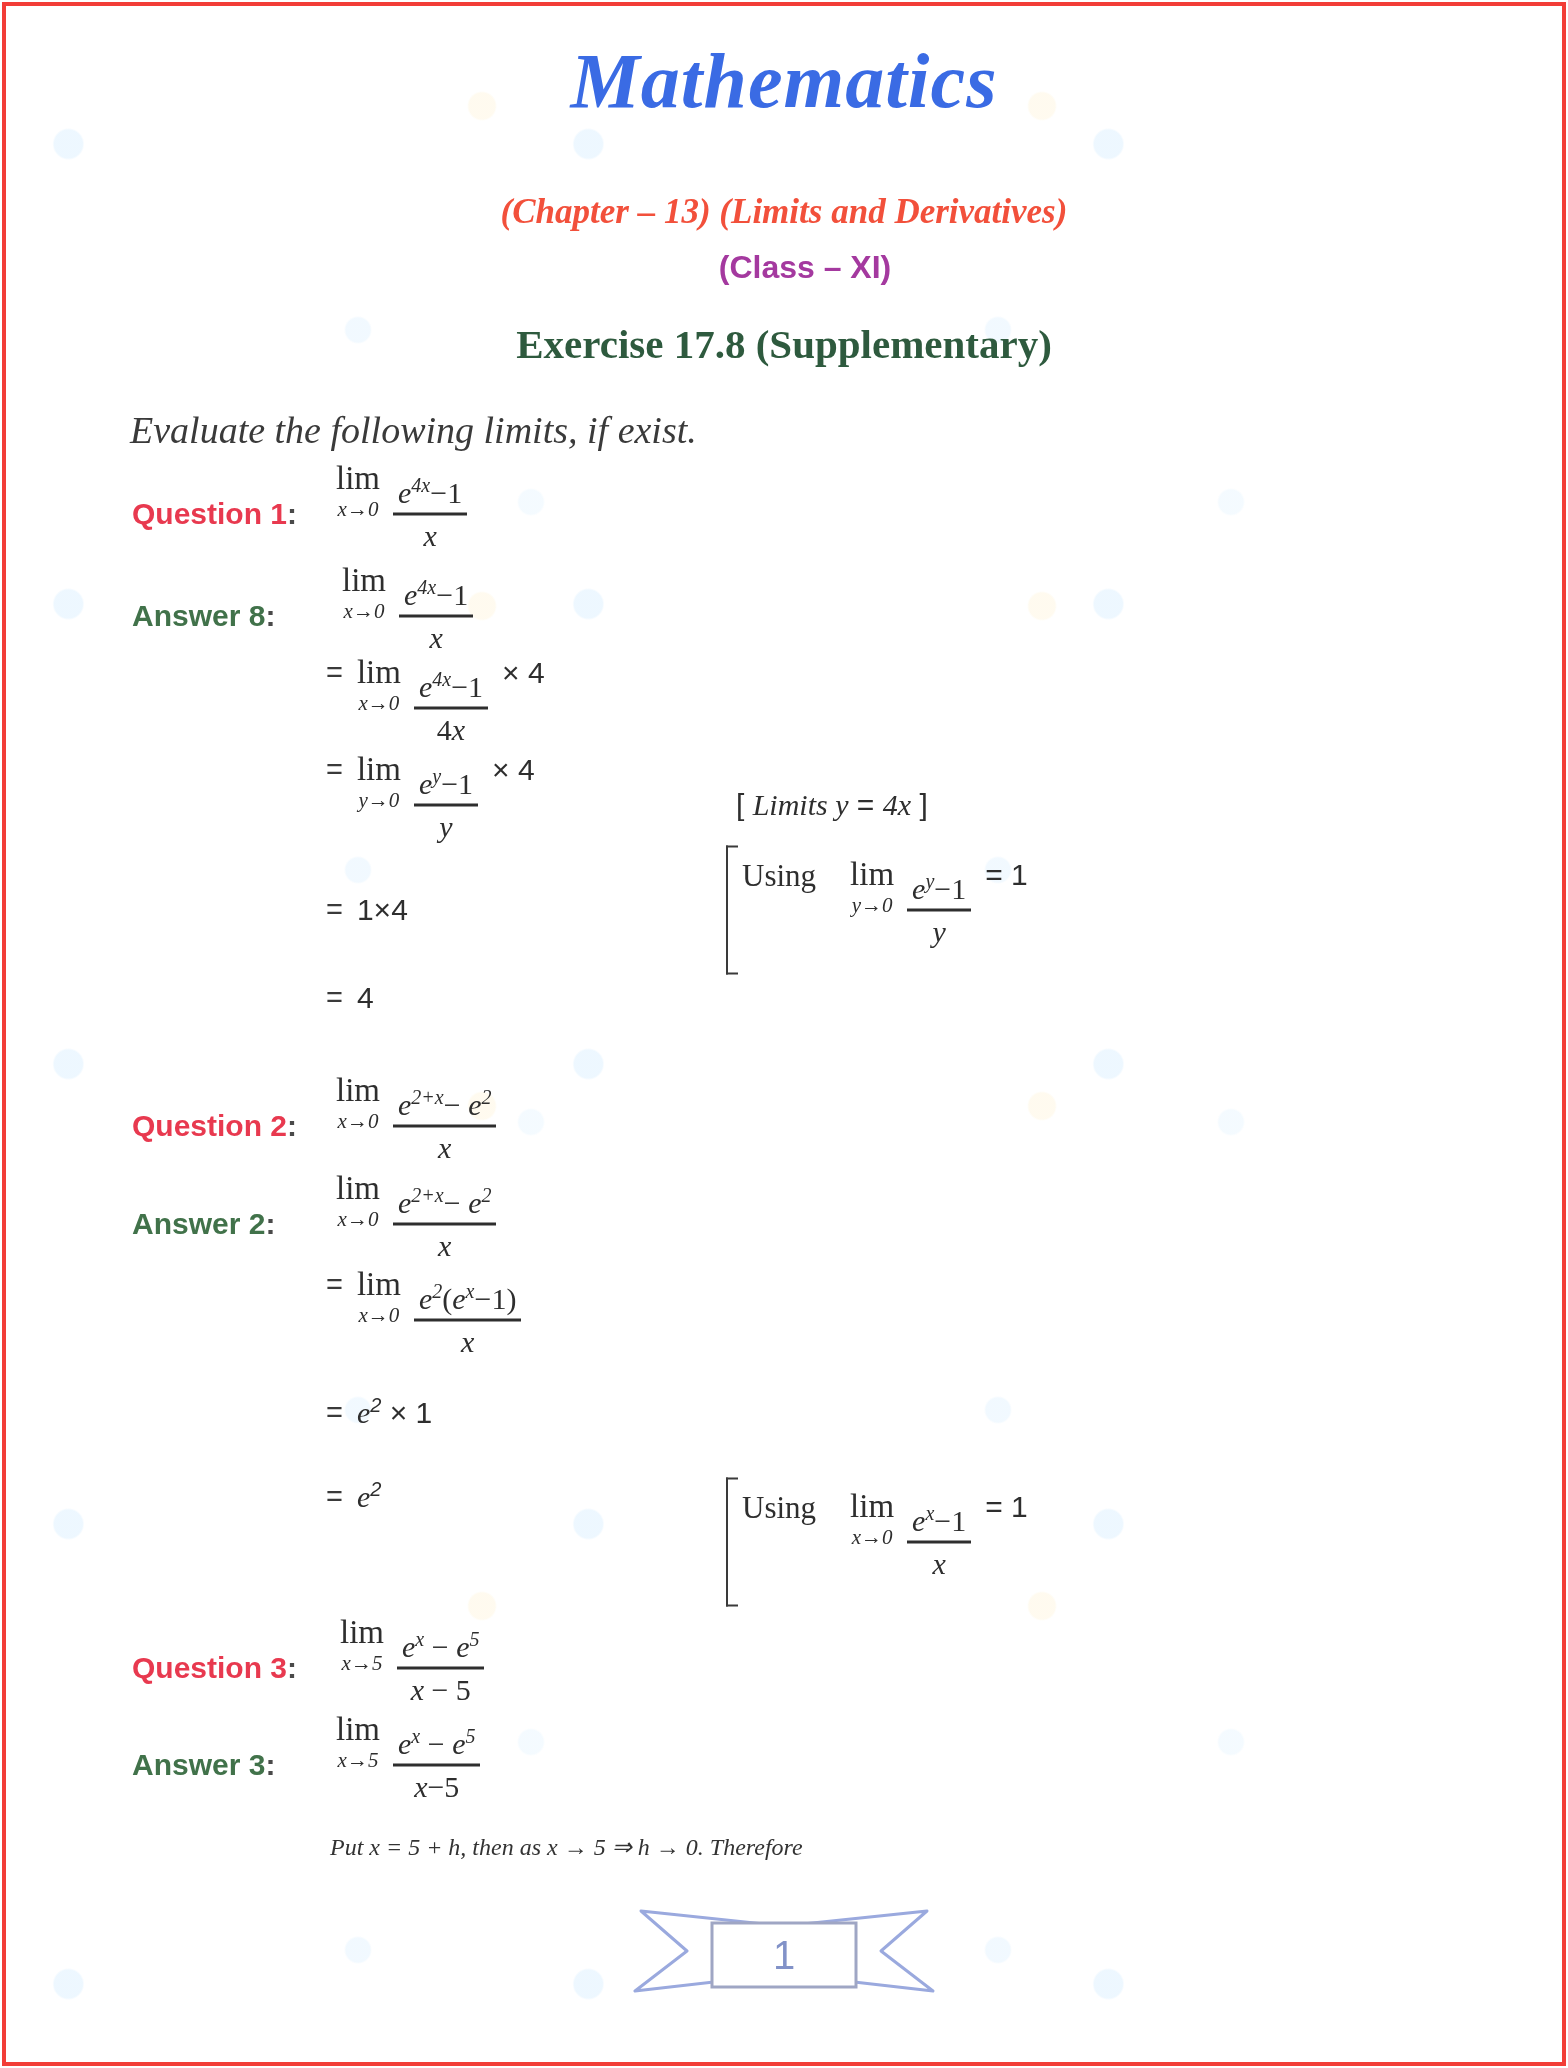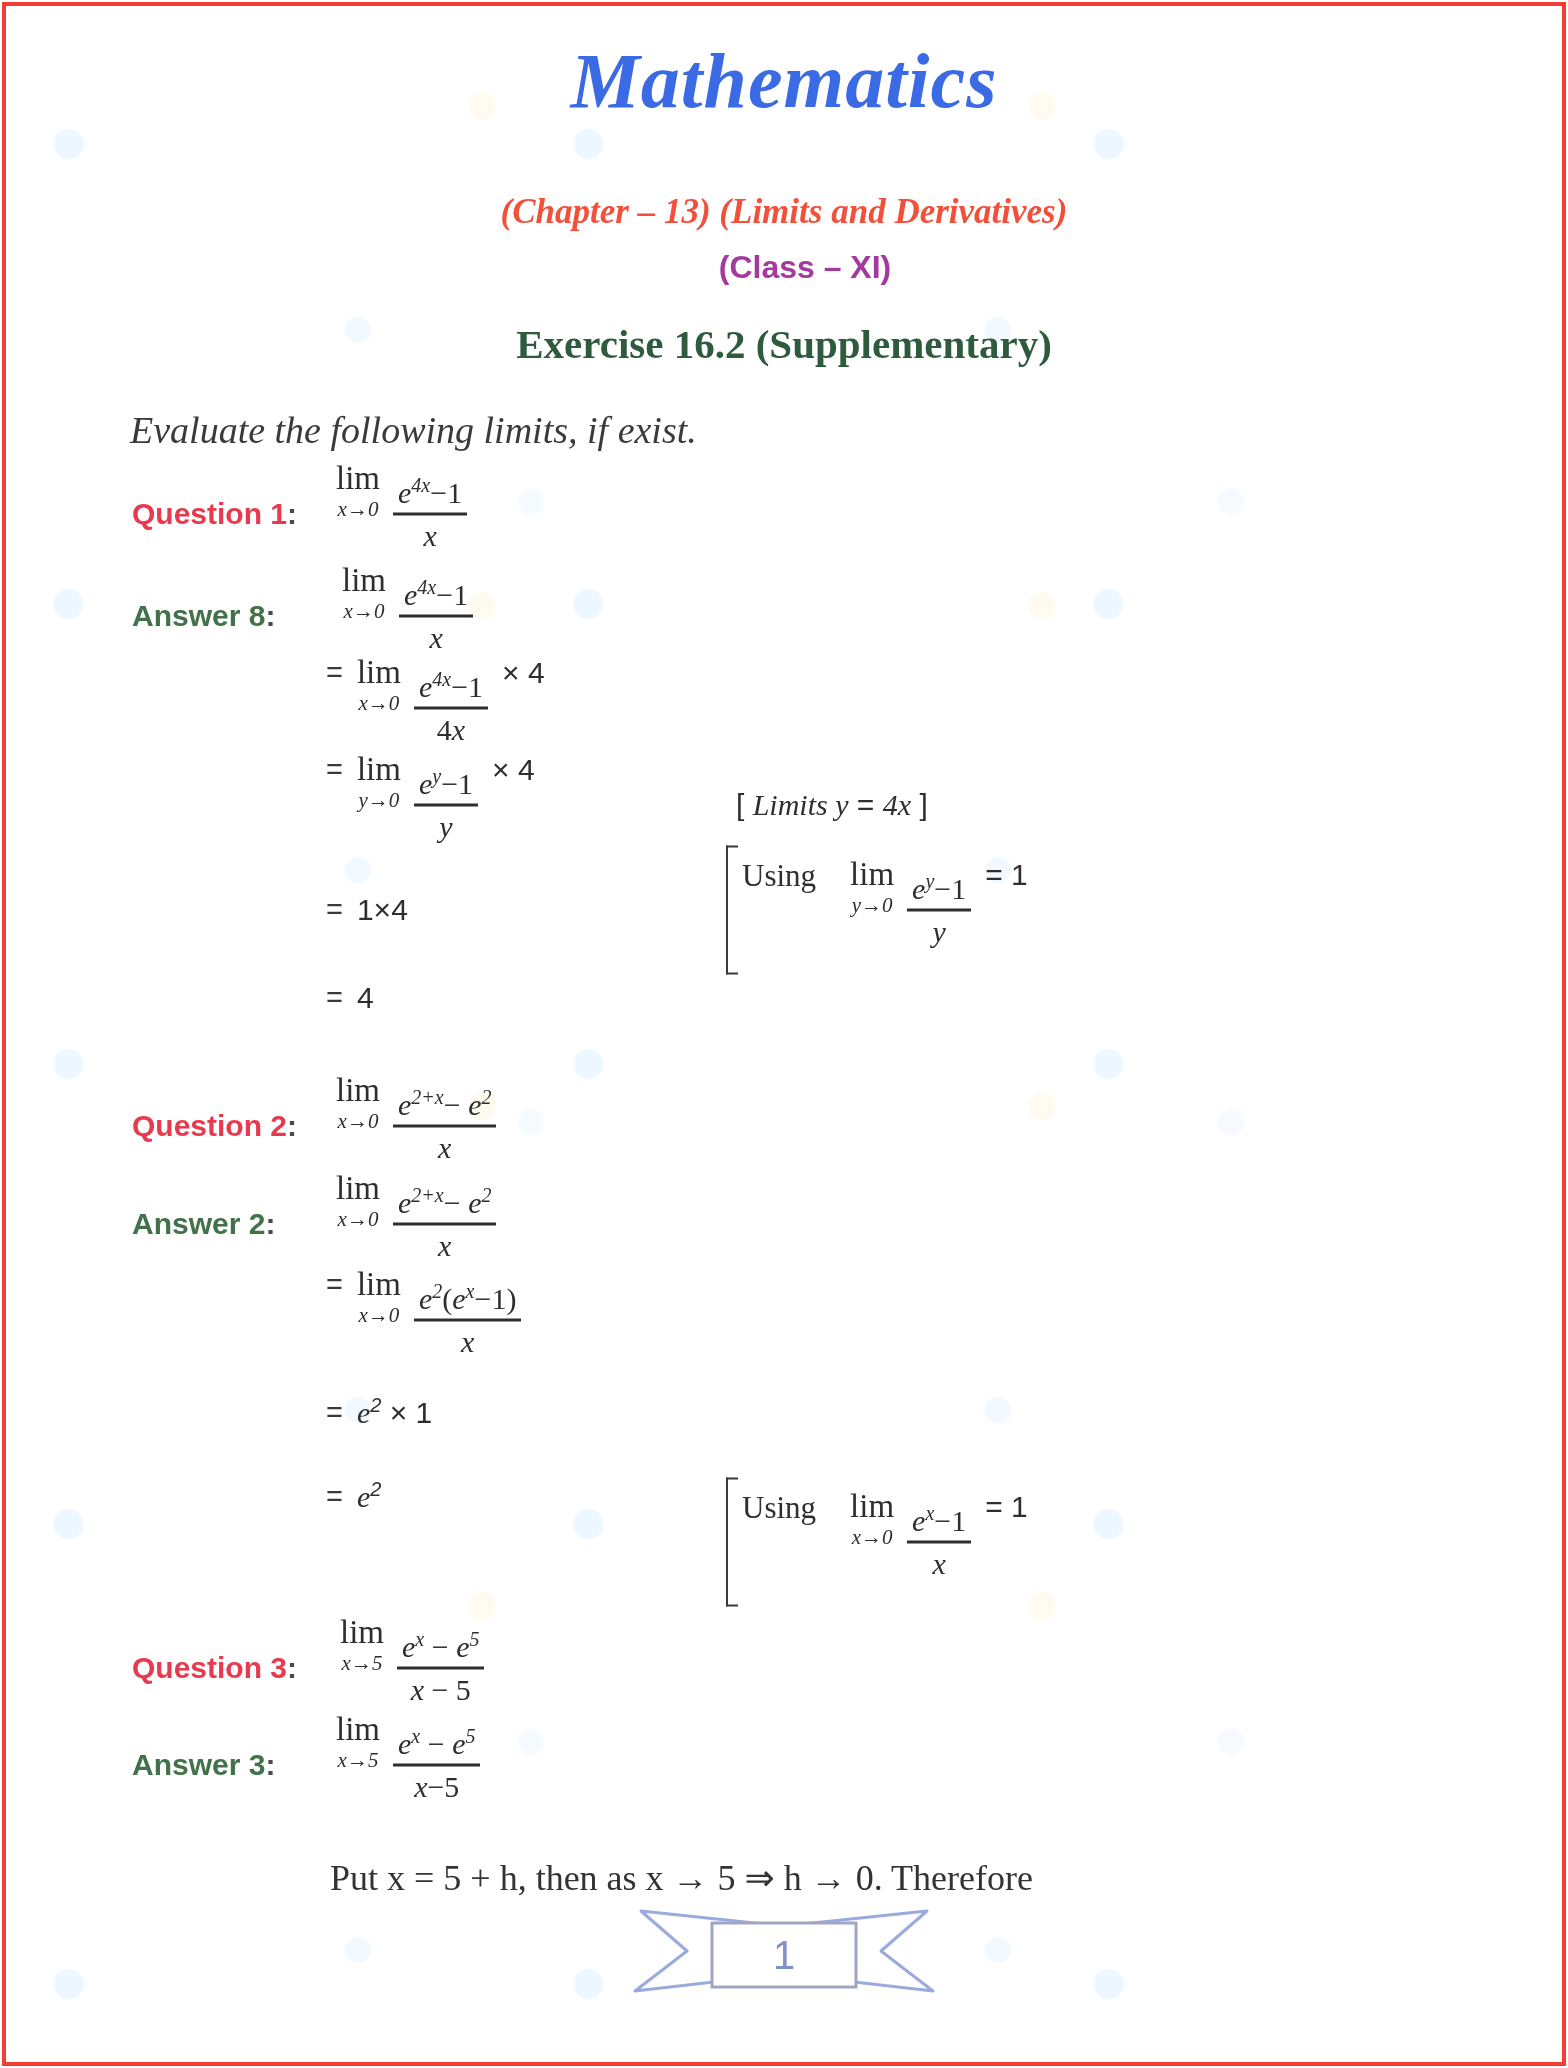--- a/index.html
+++ b/index.html
@@ -46,36 +46,36 @@
   .fbar{align-self:stretch;height:0;border-top:3px solid #2e2e2e;}
   sup.msup{font-size:20px;line-height:0;font-style:italic;}
   .mtail{margin-left:10px;}
   .mtail .mup, .mplain .mup{font-family:"Liberation Sans",sans-serif;}
   .bigbrk{padding:12px 16px;position:relative;}
   .bigbrk::before{content:"";position:absolute;left:0;top:0;bottom:0;width:10px;
                   border:2.5px solid #3a3a3a;border-right:none;}
   .bigbrk::after{content:"";position:absolute;right:0;top:0;bottom:0;width:10px;
                  border:2.5px solid #3a3a3a;border-left:none;}
   .noteline{position:absolute;left:330px;transform:translateY(-50%);
-            font-size:36px;color:#333;white-space:pre;margin-top:31px;}
+            font-size:24px;font-style:italic;color:#333;white-space:pre;}
 
   .ribbon{position:absolute;left:50%;top:1898px;margin-left:-163px;}
   .ribbon polygon{fill:#ffffff;stroke:var(--ribbon-line,#9aa9de);stroke-width:3;stroke-linejoin:round;}
   .ribbon rect{fill:#ffffff;stroke:#9fa6c4;stroke-width:3;}
   .ribbon text{fill:var(--ribbon-text,#8292c8);font-family:"Liberation Sans",sans-serif;font-size:40px;}
 </style>
 </head>
 <body>
 
 <div class="frame"></div>
 
 <div class="hdr title">Mathematics</div>
 <div class="hdr subtitle">(Chapter – 13) (Limits and Derivatives)</div>
 <div class="hdr classline">(Class – XI)</div>
-<div class="hdr exercise">Exercise 16.2 (Supplementary)</div>
+<div class="hdr exercise">Exercise 17.8 (Supplementary)</div>
 <div class="intro">Evaluate the following limits, if exist.</div>
 
 <div class="lbl q" style="top:514px"><span>Question 1</span><span class="colon">:</span></div>
 <div class="mrow" style="left:336px;top:514px"><span class="limblk"><span class="limword">lim</span><span class="limsub">x→0</span></span><span class="frac"><span class="fnum"><span class="mit">e</span><sup class="msup">4x</sup><span class="mup">−1</span></span><span class="fbar"></span><span class="fden"><span class="mit">x</span></span></span></div>
 
 <div class="lbl a" style="top:616px"><span>Answer 8</span><span class="colon">:</span></div>
 <div class="mrow" style="left:342px;top:616px"><span class="limblk"><span class="limword">lim</span><span class="limsub">x→0</span></span><span class="frac"><span class="fnum"><span class="mit">e</span><sup class="msup">4x</sup><span class="mup">−1</span></span><span class="fbar"></span><span class="fden"><span class="mit">x</span></span></span></div>
 <div class="mrow" style="left:326px;top:708px"><span class="mup meq">=</span><span class="limblk"><span class="limword">lim</span><span class="limsub">x→0</span></span><span class="frac"><span class="fnum"><span class="mit">e</span><sup class="msup">4x</sup><span class="mup">−1</span></span><span class="fbar"></span><span class="fden"><span class="mup">4</span><span class="mit">x</span></span></span><span class="mtail"><span class="mup">× 4</span></span></div>
 <div class="mrow" style="left:326px;top:805px"><span class="mup meq">=</span><span class="limblk"><span class="limword">lim</span><span class="limsub">y→0</span></span><span class="frac"><span class="fnum"><span class="mit">e</span><sup class="msup">y</sup><span class="mup">−1</span></span><span class="fbar"></span><span class="fden"><span class="mit">y</span></span></span><span class="mtail"><span class="mup">× 4</span></span></div>
 <div class="mrow" style="left:736px;top:805px"><span class="mplain"><span class="mup">[ </span><span class="mit">Limits y</span><span class="mup"> = </span><span class="mit">4x</span><span class="mup"> ]</span></span></div>

